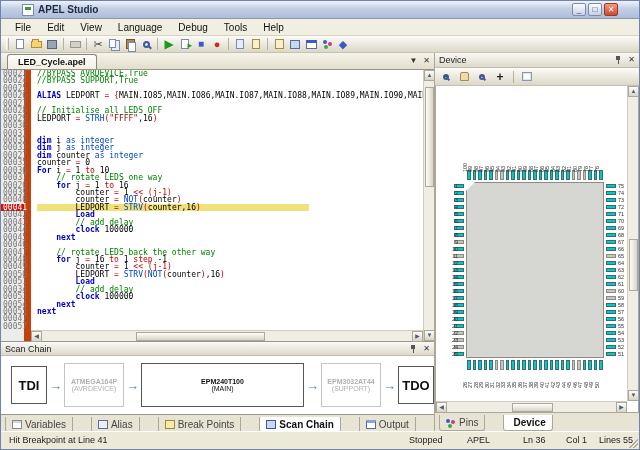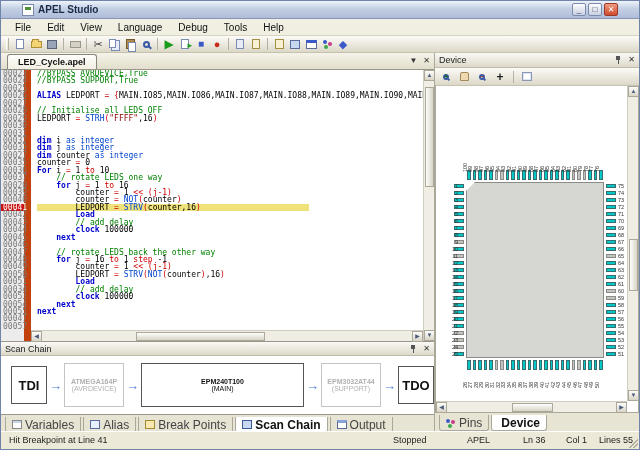--- a/index.html
+++ b/index.html
@@ -138,21 +138,21 @@
   .sc-dev .l2 { font-size:7px; }
   .sc-dev.bypass { color:#b0b0b0; border-color:#c4c4c4; }
   .sc-dev.main { color:#111; border-color:#555; }
   .sc-arrow { color:#4a7ad0; font-size:13px; font-weight:bold; margin:0 2px; }
 
   
   .bottom-tabs { flex:0 0 18px; background:#e8e4d4; display:flex; align-items:flex-start;
                  padding:2px 0 0 4px; border-bottom:1px solid #c0bcac; }
   .btab { height:16px; display:flex; align-items:center; gap:3px; padding:0 6px;
           border:1px solid #aca899; border-top:none; border-radius:0 0 3px 3px;
-          font-size:12px; color:#444; margin-right:2px; background:#e8e4d4; }
+          font-size:10px; color:#444; margin-right:18px; background:#e8e4d4; }
   .btab.active { background:#fff; font-weight:bold; color:#111; }
   .ti { width:10px; height:9px; display:inline-block; }
   .ti-variables { background:#fff; border:1px solid #888; box-shadow:inset 0 2px 0 #c8d8e8; }
   .ti-alias { background:#e8f0ff; border:1px solid #5a6a9a; }
   .ti-breakpoints { background:#f8e8b0; border:1px solid #a08a30; }
   .ti-scanchain { background:#c8d8f0; border:1px solid #3a5a9a; }
   .ti-output { background:#fff; border:1px solid #5a6a9a; border-top:3px solid #8aa4d8; }
   .ti-pins { position:relative; }
   .ti-pins::before { content:""; position:absolute; width:4px; height:4px; border-radius:50%;
                      background:#3a5ac8; left:0; top:1px; box-shadow:5px 1px 0 #c83a8a, 2px 5px 0 #3aa84a; }
@@ -644,20 +644,20 @@
           <span class="btab active">
             <span class="ti ti-device"></span>
             <span>Device</span>
           </span>
         </div>
     </div>
   </div>
 
   <div class="statusbar">
     <span class="sb-item" style="left:8px;">Hit Breakpoint at Line 41</span>
-    <span class="sb-item" style="left:392px;">Stopped</span>
+    <span class="sb-item" style="left:408px;">Stopped</span>
     <span class="sb-item" style="left:466px;">APEL</span>
     <span class="sb-item" style="left:522px;">Ln 36</span>
     <span class="sb-item" style="left:565px;">Col 1</span>
     <span class="sb-item" style="left:598px;">Lines  55</span>
     <span class="grip"></span>
   </div>
 </div>
 
 </body></html>

